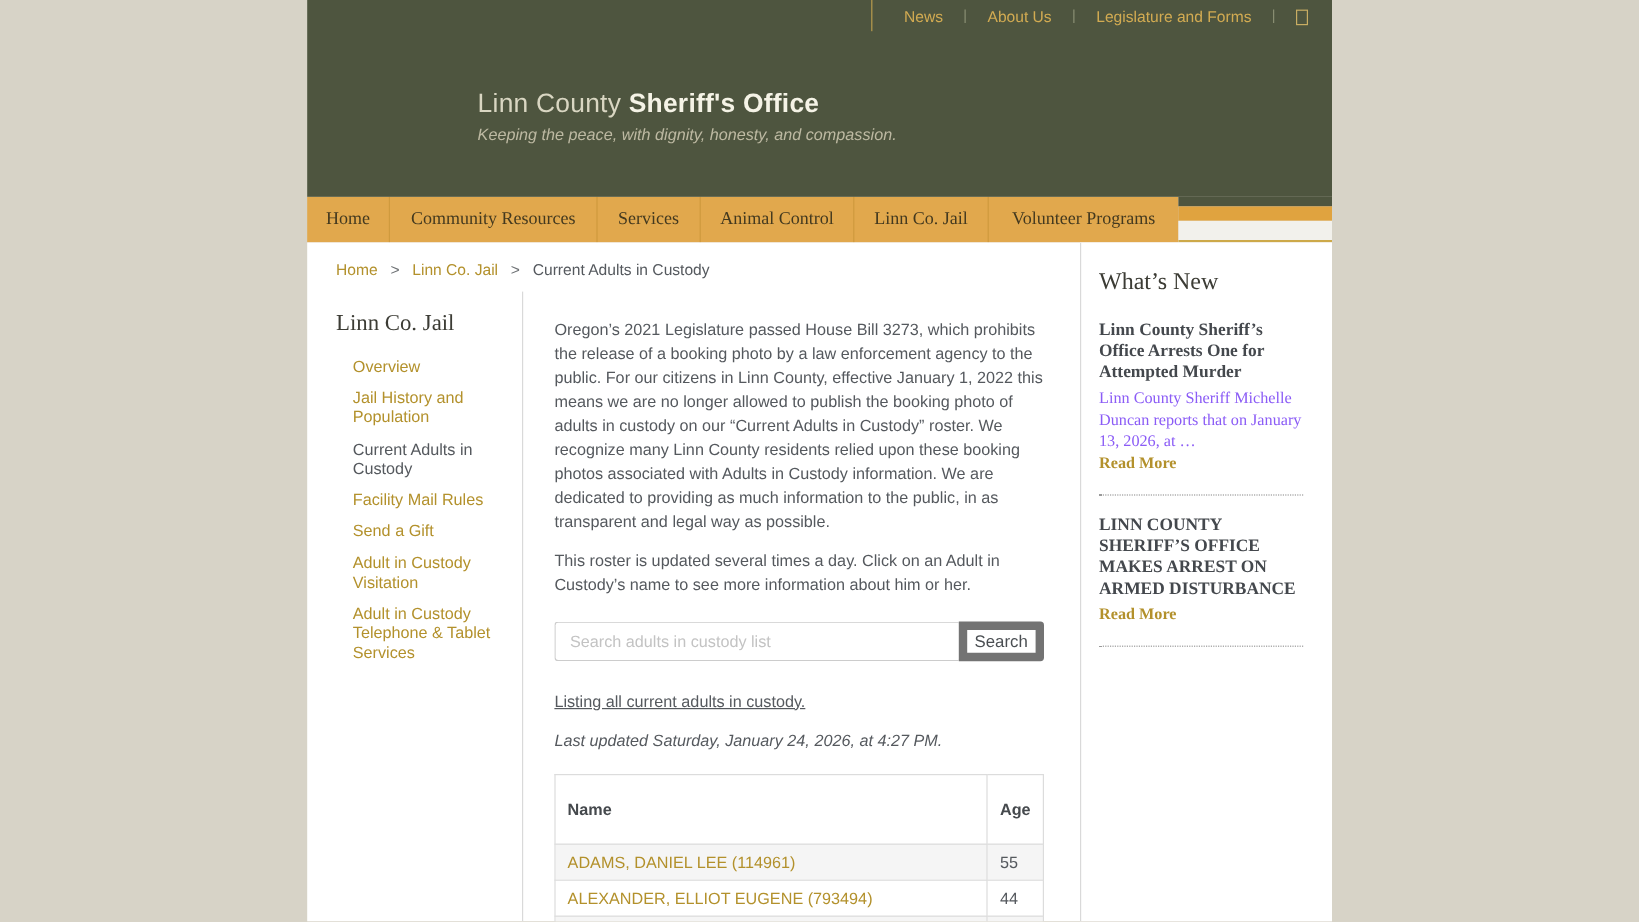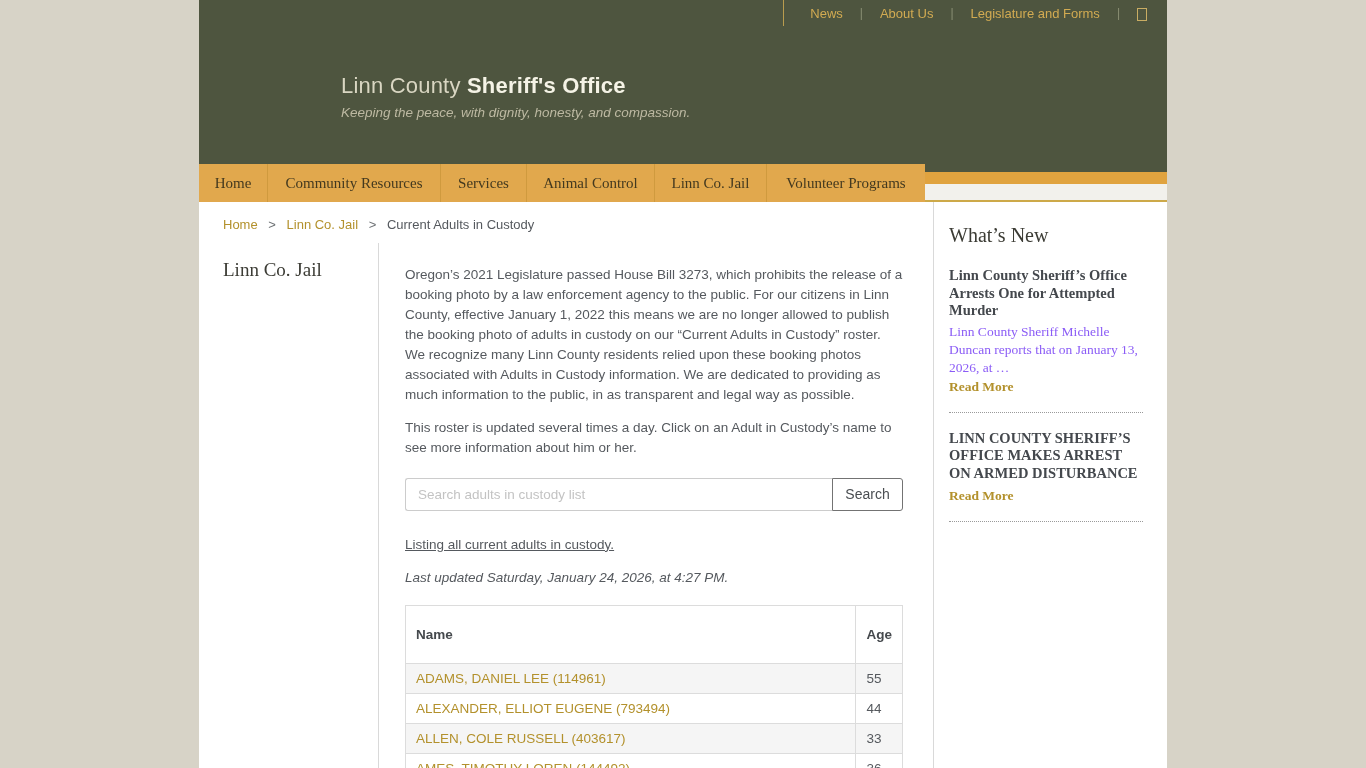--- a/index.html
+++ b/index.html
@@ -1,21 +1,21 @@
 <!DOCTYPE html>
 <html><head>
 <meta charset="utf-8">
 <style>
   * { box-sizing: border-box; margin: 0; padding: 0; }
   html, body { width: 1366px; height: 768px; overflow: hidden; }
   body {
     background: #d7d3c7;
     font-family: "Liberation Sans", sans-serif;
   }
-  .page { width: 968px; margin: 0 auto; height: 768px; display: flex; flex-direction: column; }
+  .page { width: 854px; margin: 0 auto; height: 768px; display: flex; flex-direction: column; }
 
   
   .header { position: relative; height: 164px; background: #4e553f; flex: 0 0 auto; }
   .top-links {
     position: absolute; top: 0; right: 20px; height: 26px;
     display: flex; align-items: center;
     border-left: 1px solid #b99c4e; padding-left: 26px;
   }
   .top-links a { color: #d2ab52; text-decoration: none; font-size: 13px; }
   .top-links .sep { color: #8a8f74; font-size: 12px; margin: 0 17px; }
@@ -67,21 +67,21 @@
   .p-roster { margin-bottom: 20px; }
 
   .search-group { display: flex; height: 33px; }
   .search-group input {
     flex: 1; border: 1px solid #cccccc; border-right: none;
     border-radius: 3px 0 0 3px; padding: 0 12px; font-size: 13.5px;
     color: #444; font-family: "Liberation Sans", sans-serif; outline: none;
   }
   .search-group input::placeholder { color: #c3c3c3; }
   .search-group button {
-    width: 71px; background: #ffffff; border: 1px solid #737373;
+    width: 71px; background: #ffffff; border: 7px solid #737373;
     border-radius: 0 3px 3px 0; font-size: 14px; color: #4a4e52;
     font-family: "Liberation Sans", sans-serif; cursor: pointer;
   }
 
   .listing-text { margin-top: 24px; text-decoration: underline; }
   .last-updated { margin-top: 13px; font-style: italic; }
 
   table.roster { width: 100%; border-collapse: collapse; margin-top: 17px; }
   table.roster th, table.roster td { border: 1px solid #dcdcdc; font-size: 13.5px; }
   table.roster th { text-align: left; padding: 21px 10px; color: #45494d; font-weight: 700; }
@@ -149,20 +149,29 @@
         <span class="bsep">&gt;</span>
         <a href="#">Linn Co. Jail</a>
         <span class="bsep">&gt;</span>
         <span>Current Adults in Custody</span>
       </div>
 
       <div class="cols">
 
         <div class="jail-col">
           <h2>Linn Co. Jail</h2>
+          <div class="jail-menu">
+            <a href="#">Overview</a>
+            <a href="#">Jail History and Population</a>
+            <a class="current">Current Adults in Custody</a>
+            <a href="#">Facility Mail Rules</a>
+            <a href="#">Send a Gift</a>
+            <a href="#">Adult in Custody Visitation</a>
+            <a href="#">Adult in Custody Telephone &amp; Tablet Services</a>
+          </div>
         </div>
 
         <div class="content-col">
           <p class="p-intro">Oregon’s 2021 Legislature passed House Bill 3273, which prohibits the release of a booking photo by a law enforcement agency to the public. For our citizens in Linn County, effective January 1, 2022 this means we are no longer allowed to publish the booking photo of adults in custody on our “Current Adults in Custody” roster. We recognize many Linn County residents relied upon these booking photos associated with Adults in Custody information. We are dedicated to providing as much information to the public, in as transparent and legal way as possible.</p>
           <p class="p-roster">This roster is updated several times a day. Click on an Adult in Custody’s name to see more information about him or her.</p>
 
           <div class="search-group">
             <input type="text" placeholder="Search adults in custody list" style="">
             <button>Search</button>
           </div>

